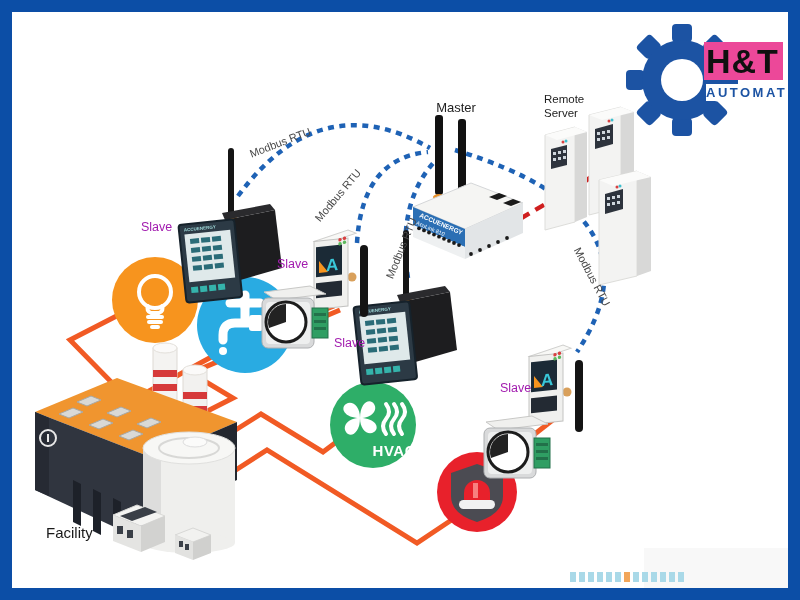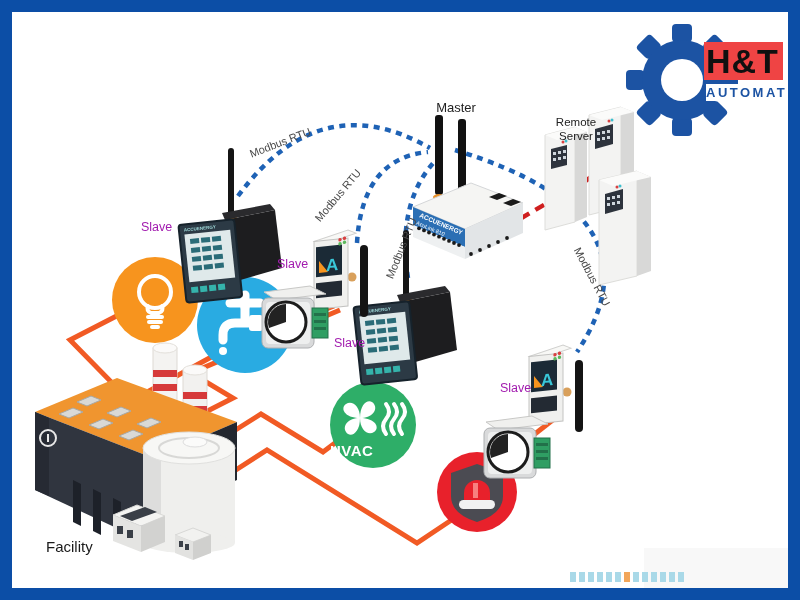--- a/index.html
+++ b/index.html
@@ -8,24 +8,24 @@
   .frame{position:absolute;inset:0;border:12px solid #0c4ea6;z-index:40;pointer-events:none;}
   .lines{position:absolute;left:0;top:0;z-index:1;}
   .layer2{position:absolute;z-index:2;}
   .circle{position:absolute;border-radius:50%;z-index:3;}
   .dev{position:absolute;z-index:4;}
   .lbl{position:absolute;z-index:6;color:#a21caf;font-size:12.5px;white-space:nowrap;}
   .modbus{position:absolute;z-index:6;color:#4a4a4a;font-size:11px;transform-origin:left center;
           white-space:nowrap;}
   .logo{position:absolute;left:608px;top:16px;width:192px;height:118px;z-index:7;}
   .logo .brand{position:absolute;left:96px;top:26px;font-size:34px;font-weight:800;color:#101010;
-               background:#ef4444;line-height:1;padding:2px 4px 2px 2px;letter-spacing:1px;}
+               background:#ec4899;line-height:1;padding:2px 4px 2px 2px;letter-spacing:1px;}
   .logo .tagline{position:absolute;left:98px;top:68px;font-size:13px;font-weight:700;color:#1c53a3;
                background:#fff;letter-spacing:2.5px;padding:1px 3px 1px 0;}
-  .hvac-text{position:absolute;left:0;right:0;bottom:9px;text-align:left;color:#fff;
+  .hvac-text{position:absolute;left:0;right:0;bottom:9px;text-align:right;color:#fff;
              font-weight:700;font-size:15px;letter-spacing:.5px;}
   .wm{position:absolute;left:570px;top:572px;z-index:5;display:flex;gap:3px;}
   .wm i{display:block;width:6px;height:10px;background:#a9d9e8;}
   .wm i.o{background:#f2a65a;}
   .wmbg{position:absolute;left:644px;top:548px;width:144px;height:40px;background:#f8f8f8;z-index:0;}
 </style>
 </head>
 <body>
 
 <div class="canvas">
@@ -368,26 +368,26 @@
         <rect x="70" y="118" width="3" height="3"></rect>
           <rect x="75" y="117" width="3" height="3"></rect>
           <rect x="80" y="116" width="3" height="3"></rect>
       </g>
       <circle cx="80" cy="102" r="1.5" fill="#d94040"></circle>
         <circle cx="83" cy="101" r="1.5" fill="#3bbfce"></circle>
     </g>
   </svg>
 
   <div class="lbl" style="left:421px;top:100px;width:70px;text-align:center;font-size:13px;color:#222;">Master</div>
-  <div class="lbl" style="left:544px;top:93px;width:64px;text-align:center;font-size:11.5px;line-height:1.2;color:#222;white-space:normal;margin-top:23px;">Remote Server</div>
+  <div class="lbl" style="left:544px;top:93px;width:64px;text-align:left;font-size:11.5px;line-height:1.2;color:#222;white-space:normal;">Remote Server</div>
   <div class="lbl" style="left:141px;top:220px;">Slave</div>
   <div class="lbl" style="left:277px;top:257px;">Slave</div>
   <div class="lbl" style="left:334px;top:336px;">Slave</div>
   <div class="lbl" style="left:500px;top:381px;">Slave</div>
-  <div class="lbl" style="left:46px;top:538px;font-size:15px;color:#1a1a1a;">Facility</div>
+  <div class="lbl" style="left:46px;top:524px;font-size:15px;color:#1a1a1a;">Facility</div>
 
   <div class="modbus" style="left:250px;top:148px;transform:rotate(-21deg);">Modbus RTU</div>
   <div class="modbus" style="left:317px;top:214px;transform:rotate(-50deg);">Modbus RTU</div>
   <div class="modbus" style="left:389px;top:272px;transform:rotate(-68deg);">Modbus RTU</div>
   <div class="modbus" style="left:577px;top:242px;transform:rotate(62deg);">Modbus RTU</div>
 
   <div class="logo">
     <svg width="112" height="112" style="position:absolute;left:18px;top:8px;">
       <g transform="translate(56,56)" fill="#1c53a3">
         <g>

